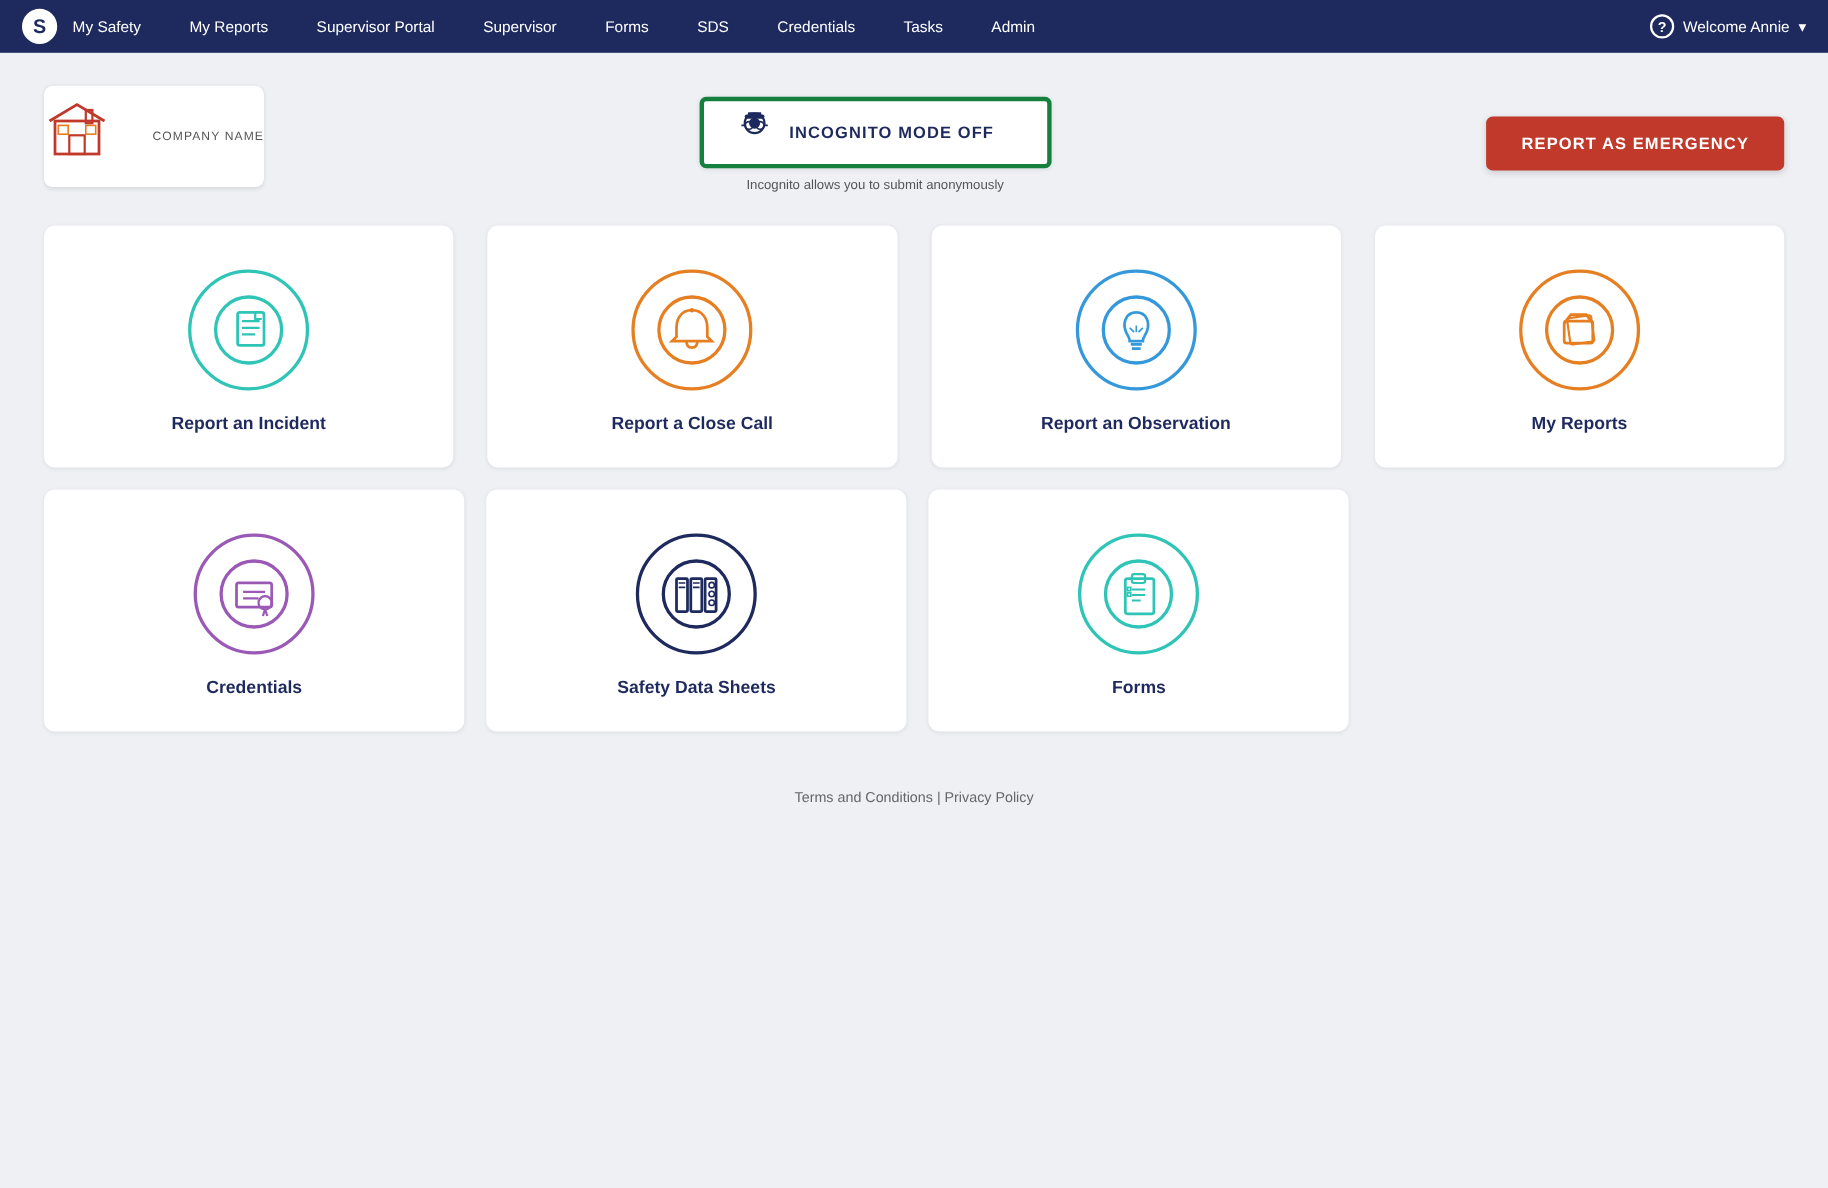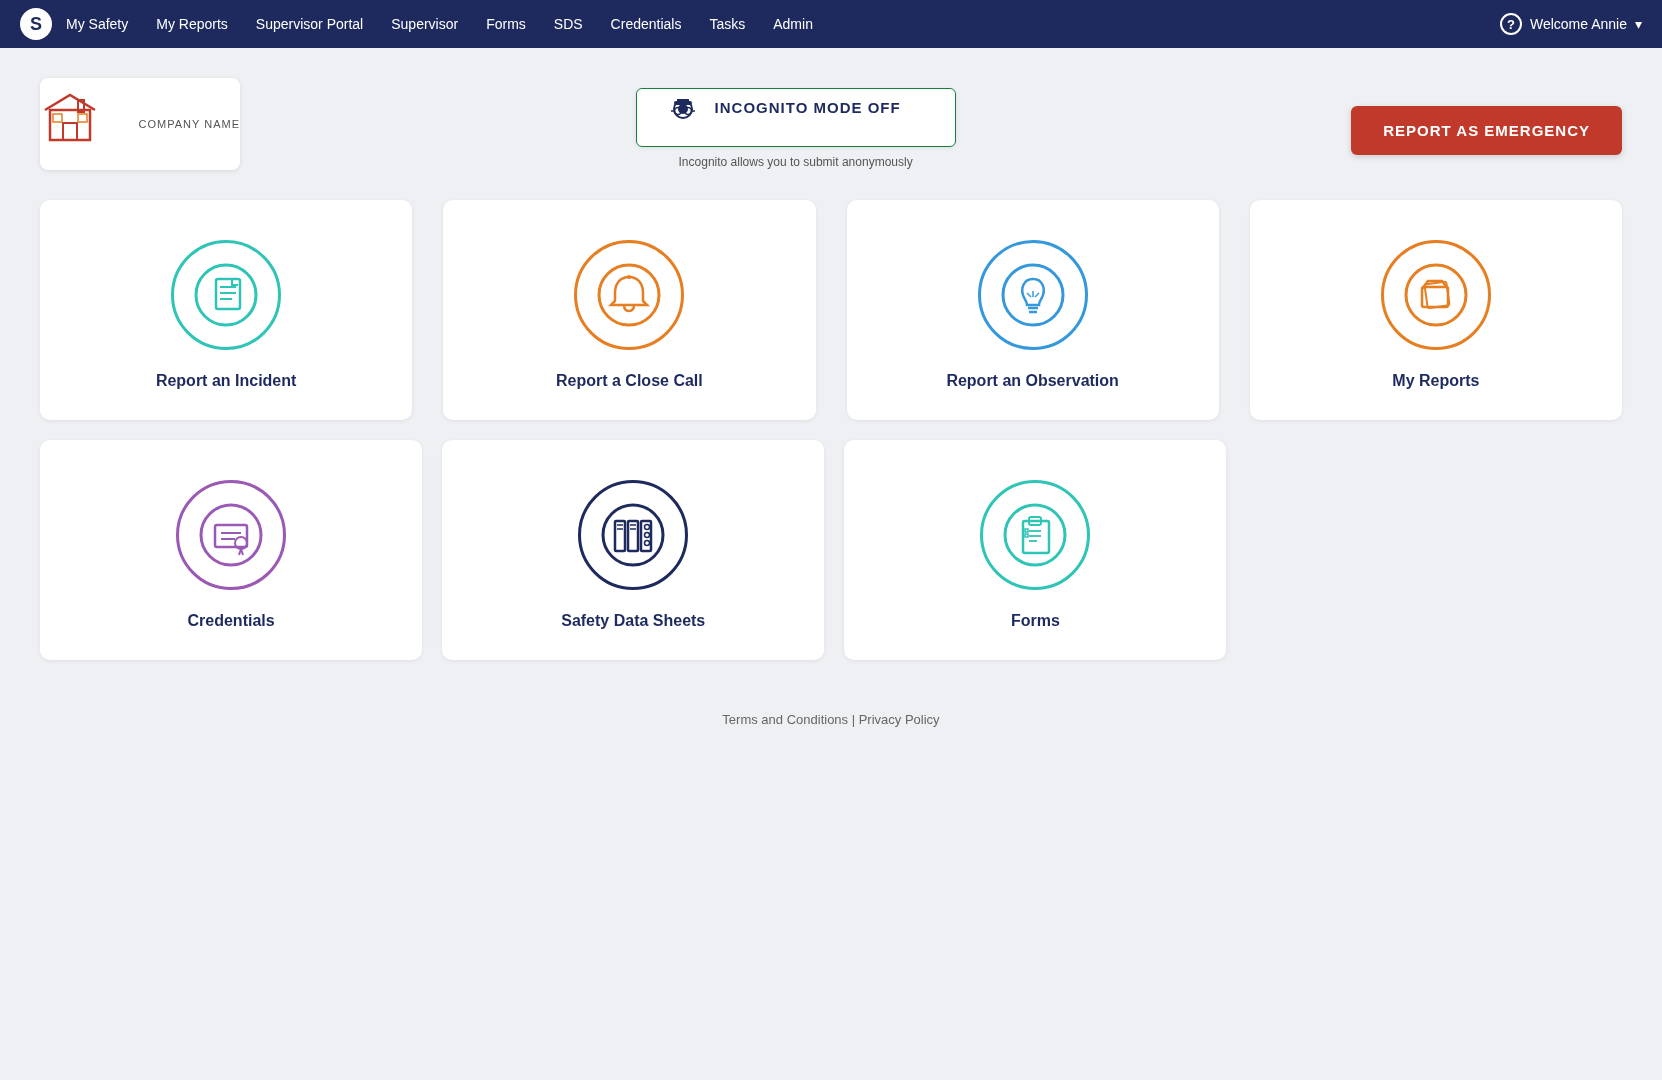--- a/index.html
+++ b/index.html
@@ -23,21 +23,21 @@
       flex-shrink: 0;
     }
     .nav-logo-s {
       color: #1e2a5e;
       font-weight: 800;
       font-size: 18px;
     }
     .nav-links {
       display: flex;
       align-items: center;
-      gap: 28px;
+      gap: 44px;
       flex: 1;
     }
     .nav-link {
       color: white;
       text-decoration: none;
       font-size: 14px;
       font-weight: 500;
       cursor: pointer;
     }
     .nav-right {
@@ -94,24 +94,25 @@
 
     .incognito-area {
       display: flex;
       flex-direction: column;
       align-items: center;
       gap: 8px;
       margin-top: 10px;
     }
     .incognito-btn {
       background: white;
-      border: 1px solid #15803d;
+      border: 4px solid #15803d;
       border-radius: 6px;
       padding: 10px 28px;
       display: flex;
+      align-items: center;
       gap: 14px;
       cursor: pointer;
       box-shadow: 0 1px 4px rgba(0,0,0,0.08);
       width: 320px;
     }
     .incognito-icon {
       font-size: 28px;
     }
     .incognito-label {
       font-size: 15px;

